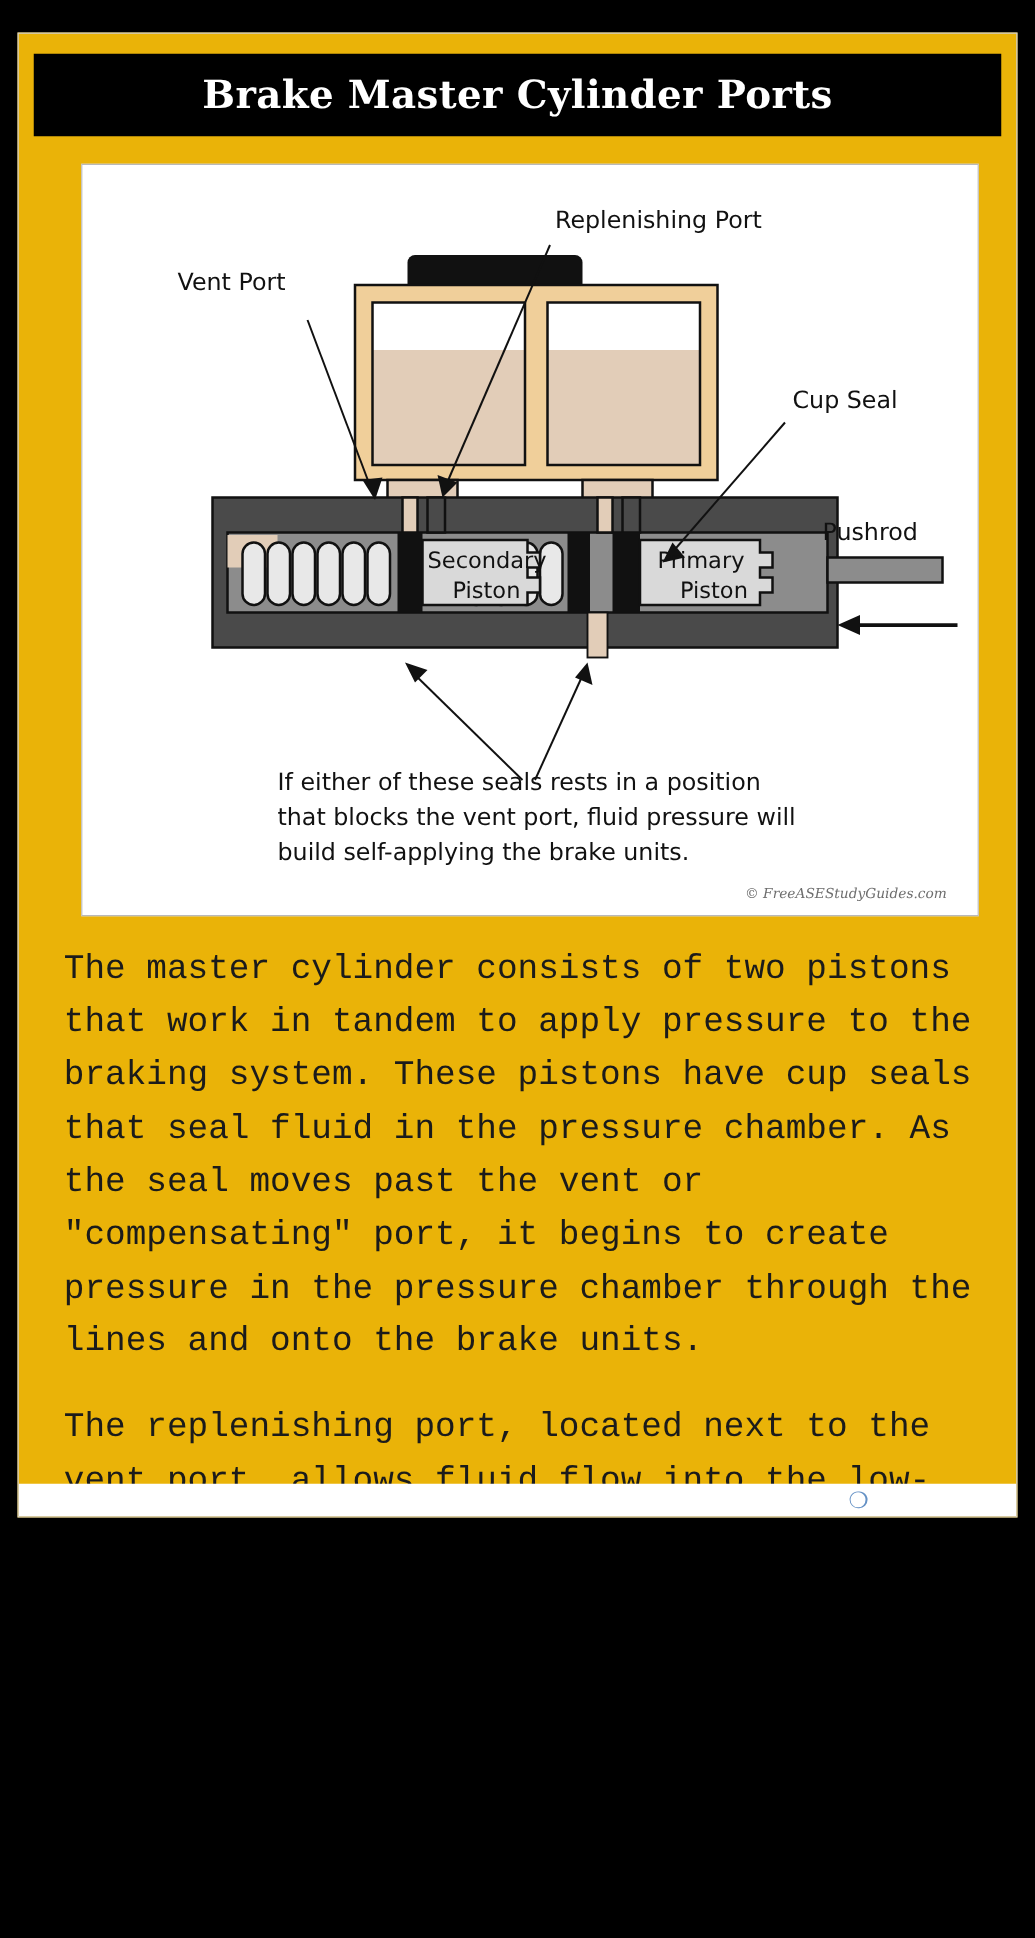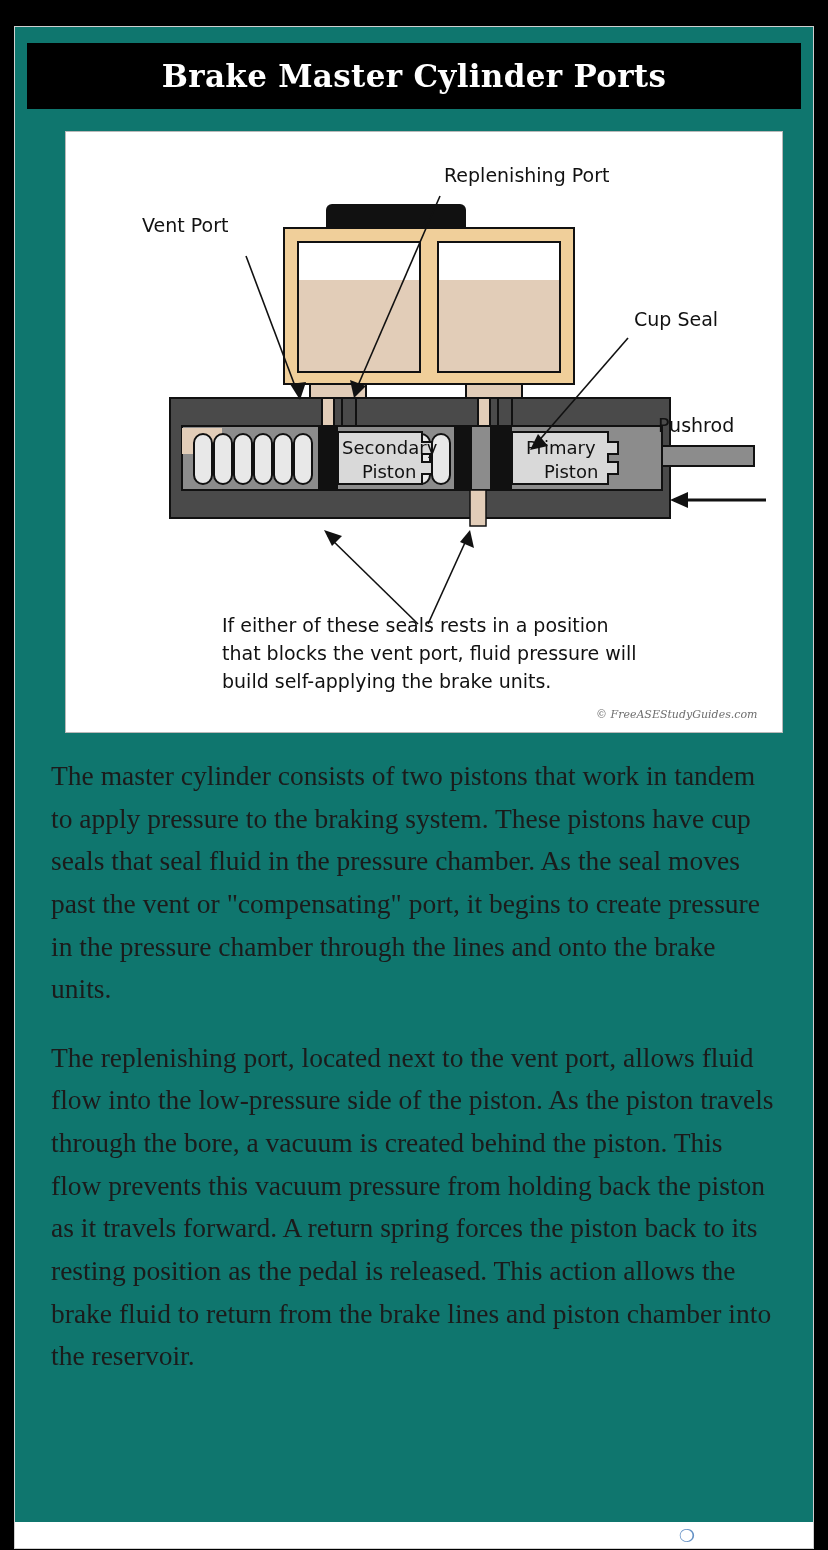--- a/index.html
+++ b/index.html
@@ -12,22 +12,22 @@
     width: 828px;
     height: 1550px;
     font-family: "DejaVu Sans", sans-serif;
     overflow: hidden;
   }
   .page {
     position: absolute;
     left: 14px;
     top: 26px;
     width: 800px;
-    height: 1523px;
-    background: #0f766e;
+    height: 1188px;
+    background: #eab308;
     border: 1px solid #cfcfcf;
     overflow: hidden;
   }
   .title-bar {
     margin: 16px 12px 0 12px;
     height: 66px;
     background: #000000;
     display: flex;
     align-items: center;
     justify-content: center;
@@ -51,21 +51,21 @@
     position: relative;
   }
   .fig-svg { display: block; }
 
   
   .body-copy {
     margin: 22px 34px 0 36px;
   }
   .body-copy p {
     margin: 0 0 26px 0;
-    font-family: Liberation Serif, serif;
+    font-family: Liberation Mono, monospace;
     font-size: 27.5px;
     line-height: 1.55;
     color: #1b1b1b;
   }
   .footer-strip {
     position: absolute;
     left: 0;
     right: 0;
     bottom: 0;
     height: 26px;

